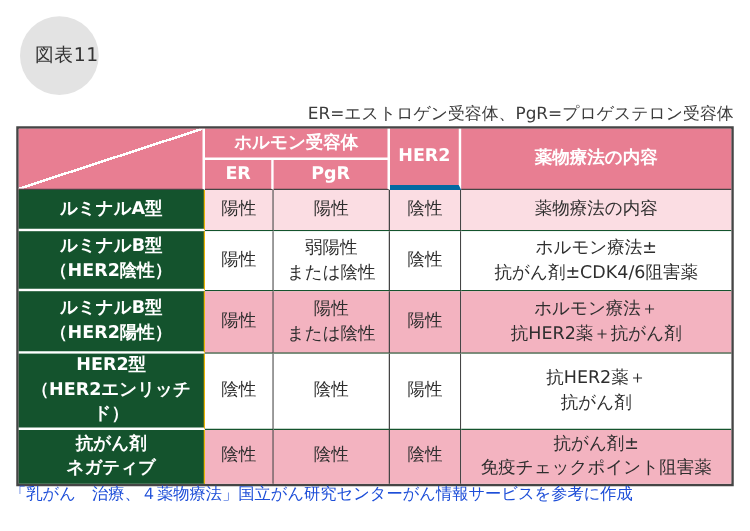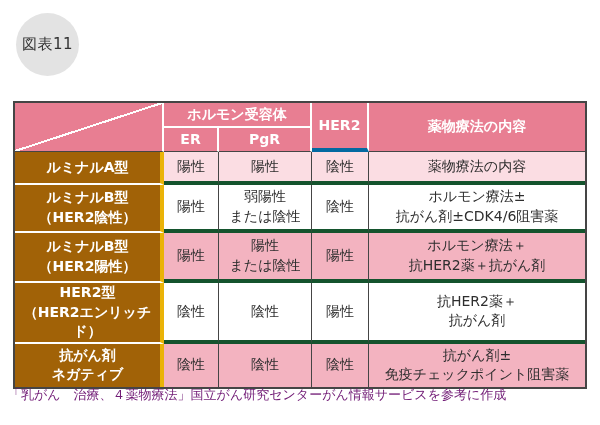--- a/index.html
+++ b/index.html
@@ -2,21 +2,21 @@
 <html><head>
 <meta charset="utf-8">
 <style>
   * { margin:0; padding:0; box-sizing:border-box; }
   body { font-family:"DejaVu Sans","Liberation Sans",sans-serif; background:#ffffff; }
   .page { position:relative; width:600px; height:425px; background:#ffffff; overflow:hidden; }
 
   
   .badge {
     position:absolute; left:16px; top:13px; width:63px; height:63px;
-    border-radius:50%; background:#e3e3e3; display:flex; align-items:center; justify-content:center;
+    border-radius:50%; background:#e3e3e3; display:flex; align-items:center; justify-content:flex-end;
     font-size:15px; color:#333333; letter-spacing:0.5px;
   }
   .title {
     position:absolute; left:86px; top:33px; font-size:24px; font-weight:bold; color:#1a1a1a;
     letter-spacing:1px; white-space:nowrap;
   }
   .subtitle {
     position:absolute; right:13px; top:82px; font-size:13.5px; color:#3c3c3c; white-space:nowrap;
   }
 
@@ -46,43 +46,44 @@
       #e87e92;
     border-right:2px solid #ffffff; border-bottom:1px solid #454545;
   }
   th.hgroup { border-right:2px solid #ffffff; border-bottom:2px solid #ffffff; }
   th.her    { border-right:2px solid #ffffff; border-bottom:1px solid #454545; }
   th.hpgr   { border-right:2px solid #ffffff; border-bottom:1px solid #454545; }
   th.hher2  { border-right:2px solid #ffffff; border-bottom:4px solid #0369a1; }
   th.htherapy { border-bottom:1px solid #454545; }
 
   td.type {
-    background:#a16207; color:#ffffff; font-weight:bold;
-    border-right:4px solid #eab308; border-bottom:2px solid #ffffff;
+    background:#14532d; color:#ffffff; font-weight:bold;
+    border-right:1px solid #eab308; border-bottom:2px solid #ffffff;
   }
   tr.last td.type { border-bottom:none; }
-  td.c { color:#2e2e2e; border-right:1px solid #454545; border-bottom:4px solid #14532d; }
+  td.c { color:#2e2e2e; border-right:1px solid #454545; border-bottom:1px solid #14532d; }
   td.c:last-child { border-right:none; }
   tr.last td.c { border-bottom:none; }
 
   tr.shade-light td.c  { background:#fbdde3; }
   tr.shade-white td.c  { background:#ffffff; }
   tr.shade-medium td.c { background:#f3b3c0; }
 
   
-  .caption { position:absolute; left:8px; top:386px; font-size:13px; color:#701a75; white-space:nowrap; }
+  .caption { position:absolute; left:8px; top:386px; font-size:13px; color:#1d4ed8; white-space:nowrap; }
 </style>
 </head>
 <body>
 
 <div class="page">
 
   <div class="badge">
     <span>図表11</span>
   </div>
+  <div class="subtitle">ER=エストロゲン受容体、PgR=プロゲステロン受容体</div>
 
   <div class="table-wrap">
     <table>
       <colgroup>
         <col class="c-type">
           <col class="c-er">
           <col class="c-pgr">
           <col class="c-her2">
           <col class="c-therapy">
       </colgroup>

